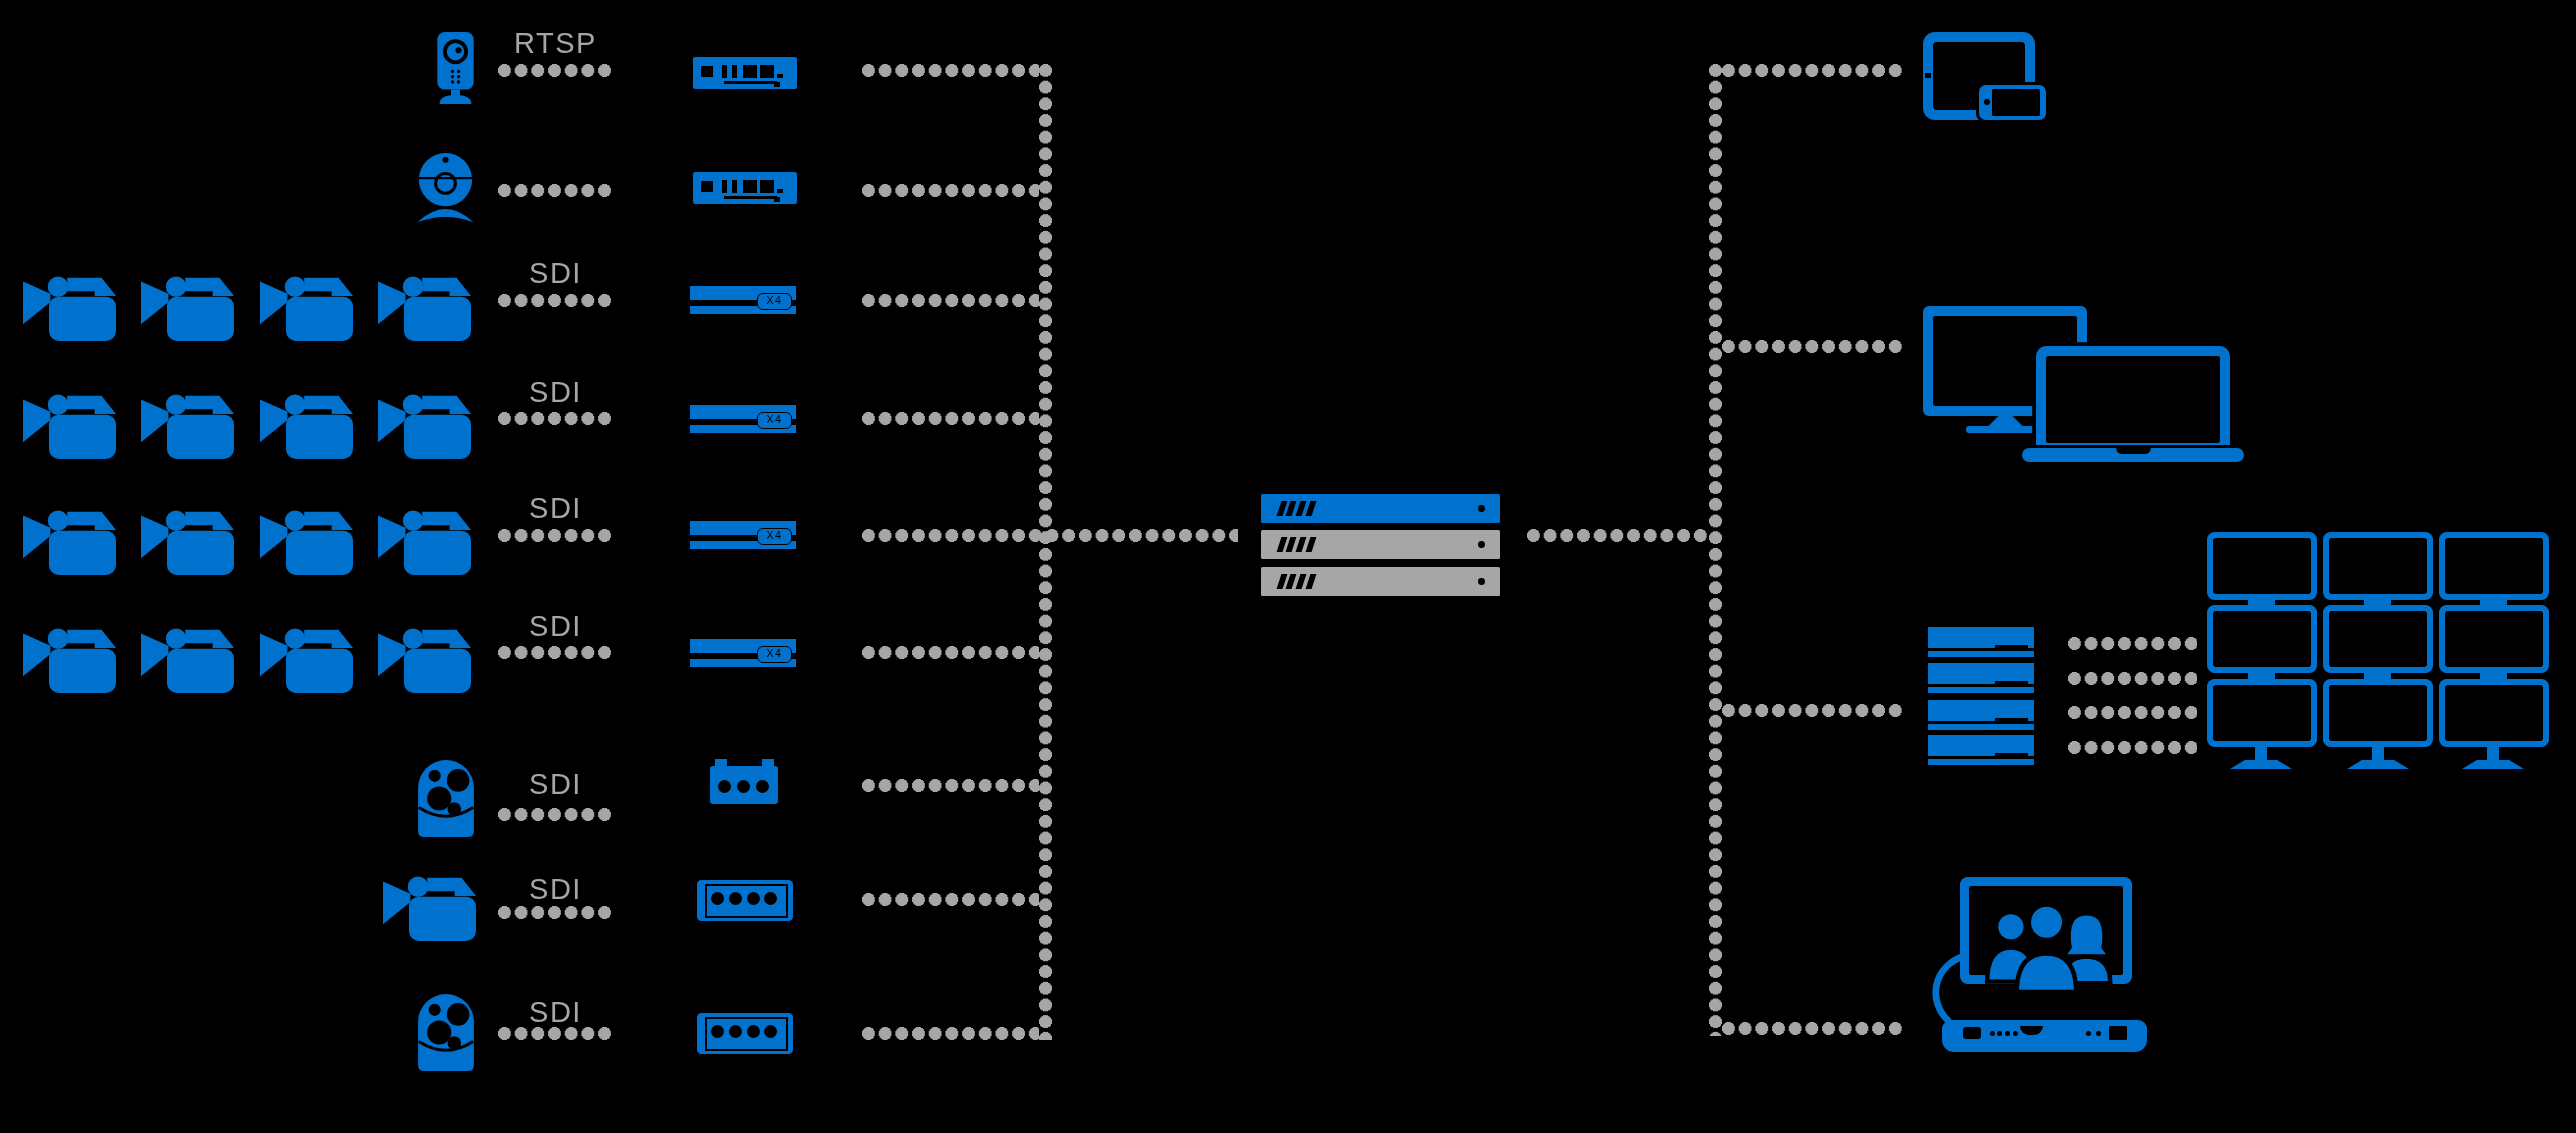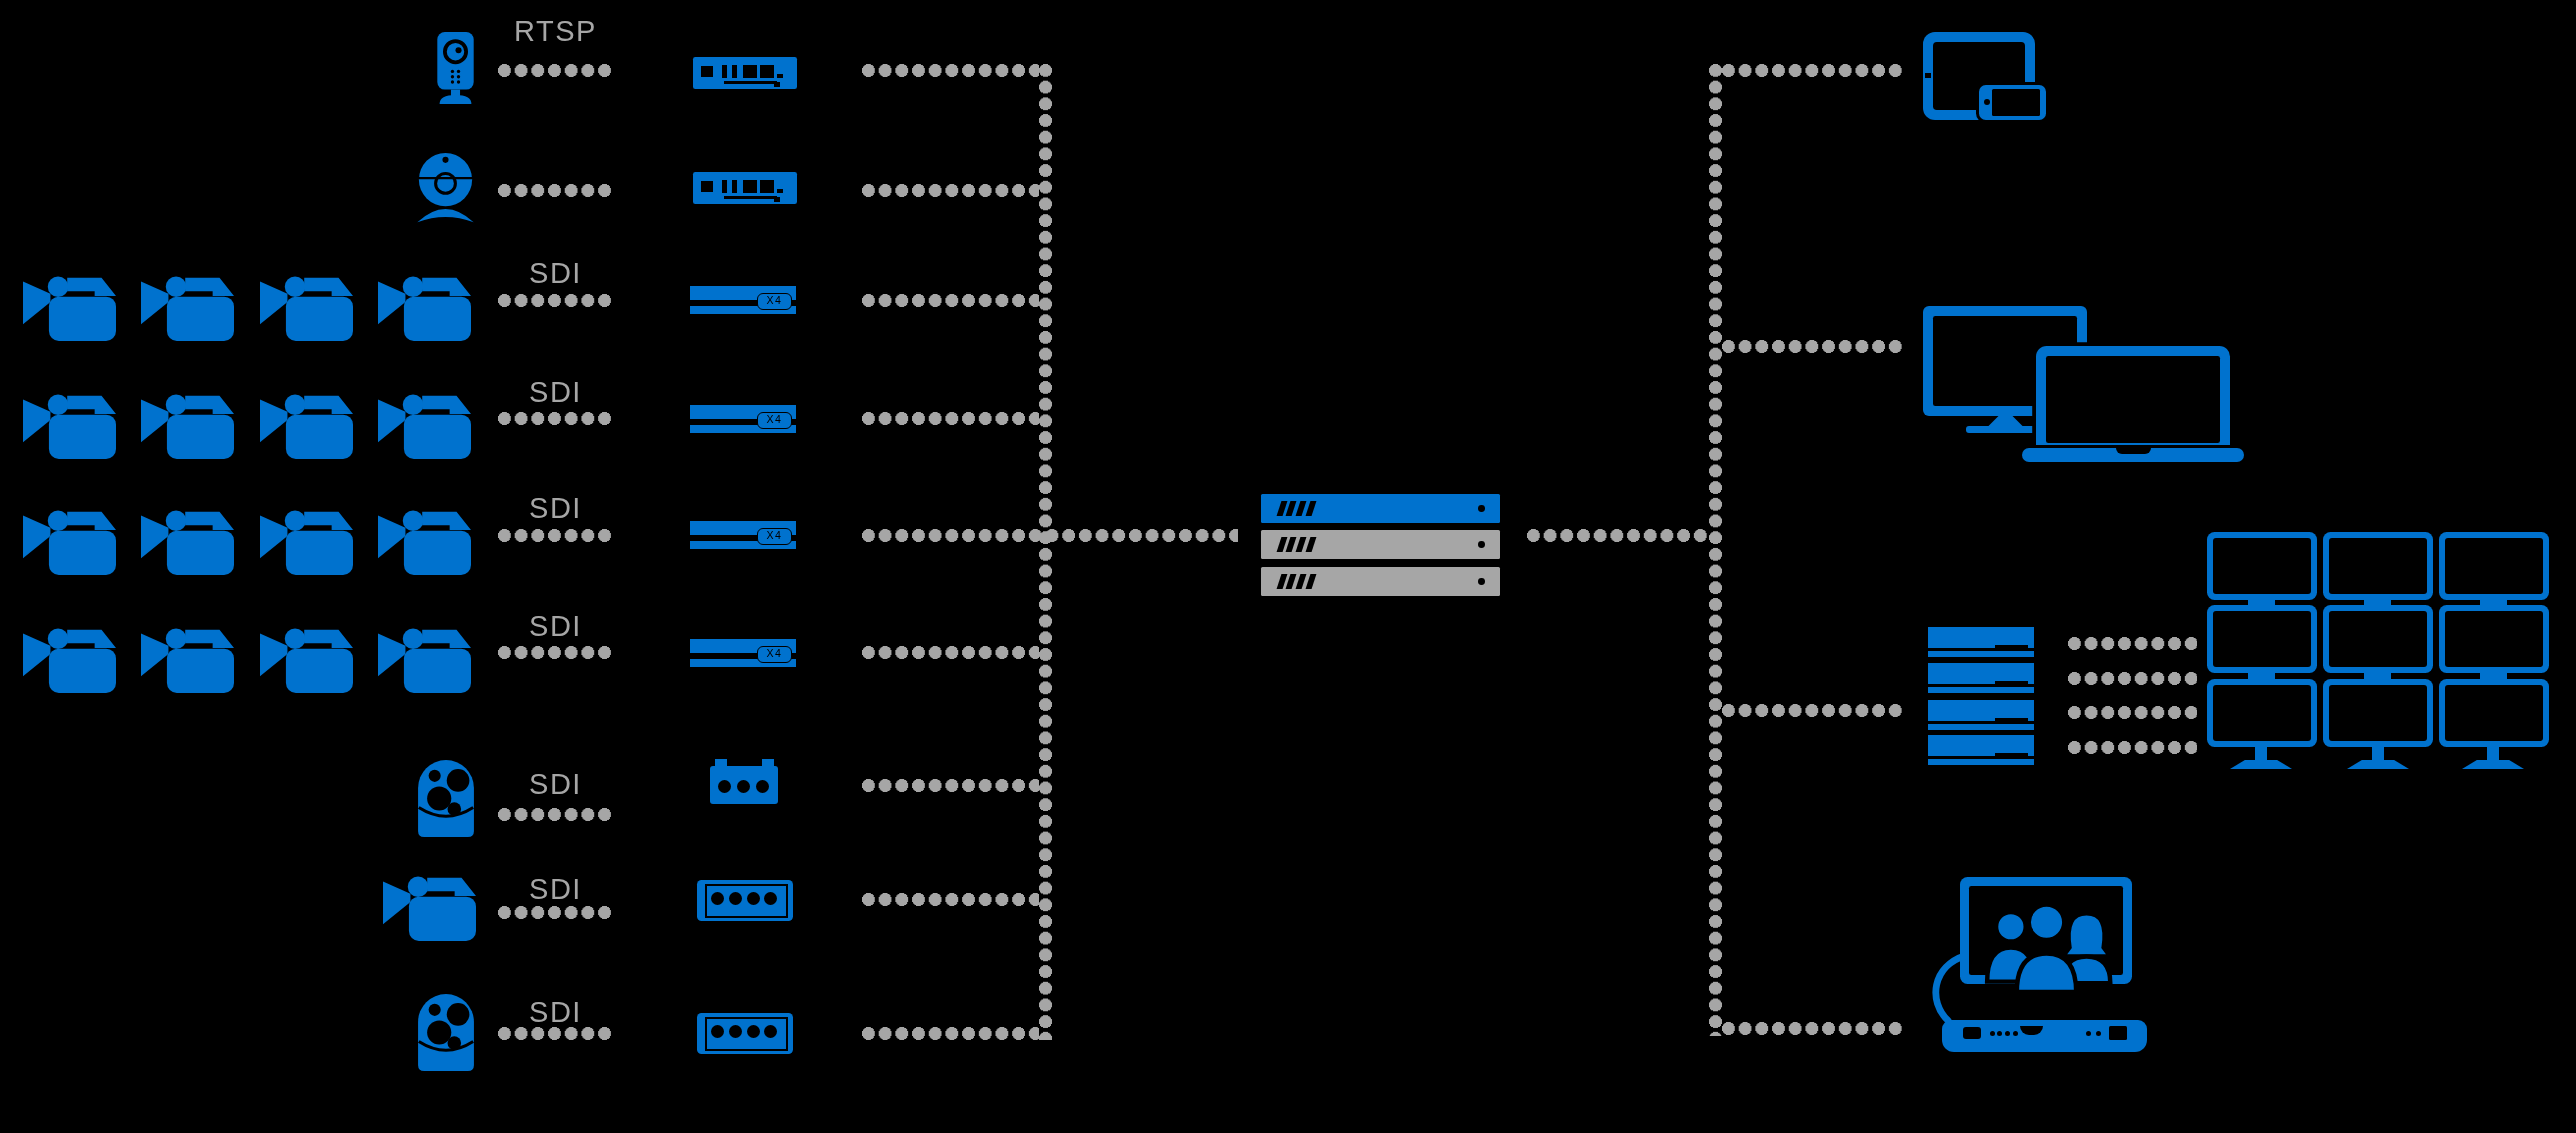--- a/index.html
+++ b/index.html
@@ -119,21 +119,21 @@
           <circle cx="100" cy="34" r="24"></circle>
           <path d="M60,128 Q60,76 100,76 Q140,76 140,128 Z"></path>
         </g>
       </symbol>
     </defs>
   </svg>
 
   <svg class="icon" style="left:435px;top:32px;width:41px;height:72px" viewBox="0 0 54 95" width="41" height="72">
       <use href="#s-ip"></use>
     </svg>
-  <div class="lbl" style="top:16px">RTSP</div>
+  <div class="lbl" style="top:28px">RTSP</div>
   <div class="dh" style="left:498px;top:64px;width:115px"></div>
   <div class="enc" style="top:57px">
     <div class="port" style="left:8.4px;top:9px;width:11.4px;height:11.4px"></div>
     <div class="port" style="left:29px;top:7.6px;width:5.3px;height:13.7px"></div>
     <div class="port" style="left:39px;top:7.6px;width:5.3px;height:13.7px"></div>
     <div class="port" style="left:50px;top:7.6px;width:14.4px;height:13.7px"></div>
     <div class="port" style="left:67px;top:7.6px;width:13.7px;height:13.7px"></div>
     <div class="port" style="left:84px;top:16.7px;width:6px;height:4.6px"></div>
     <div class="port" style="left:31px;top:23.5px;width:53px;height:3.8px"></div>
     <div class="port" style="left:81px;top:25px;width:6px;height:4.6px"></div>

